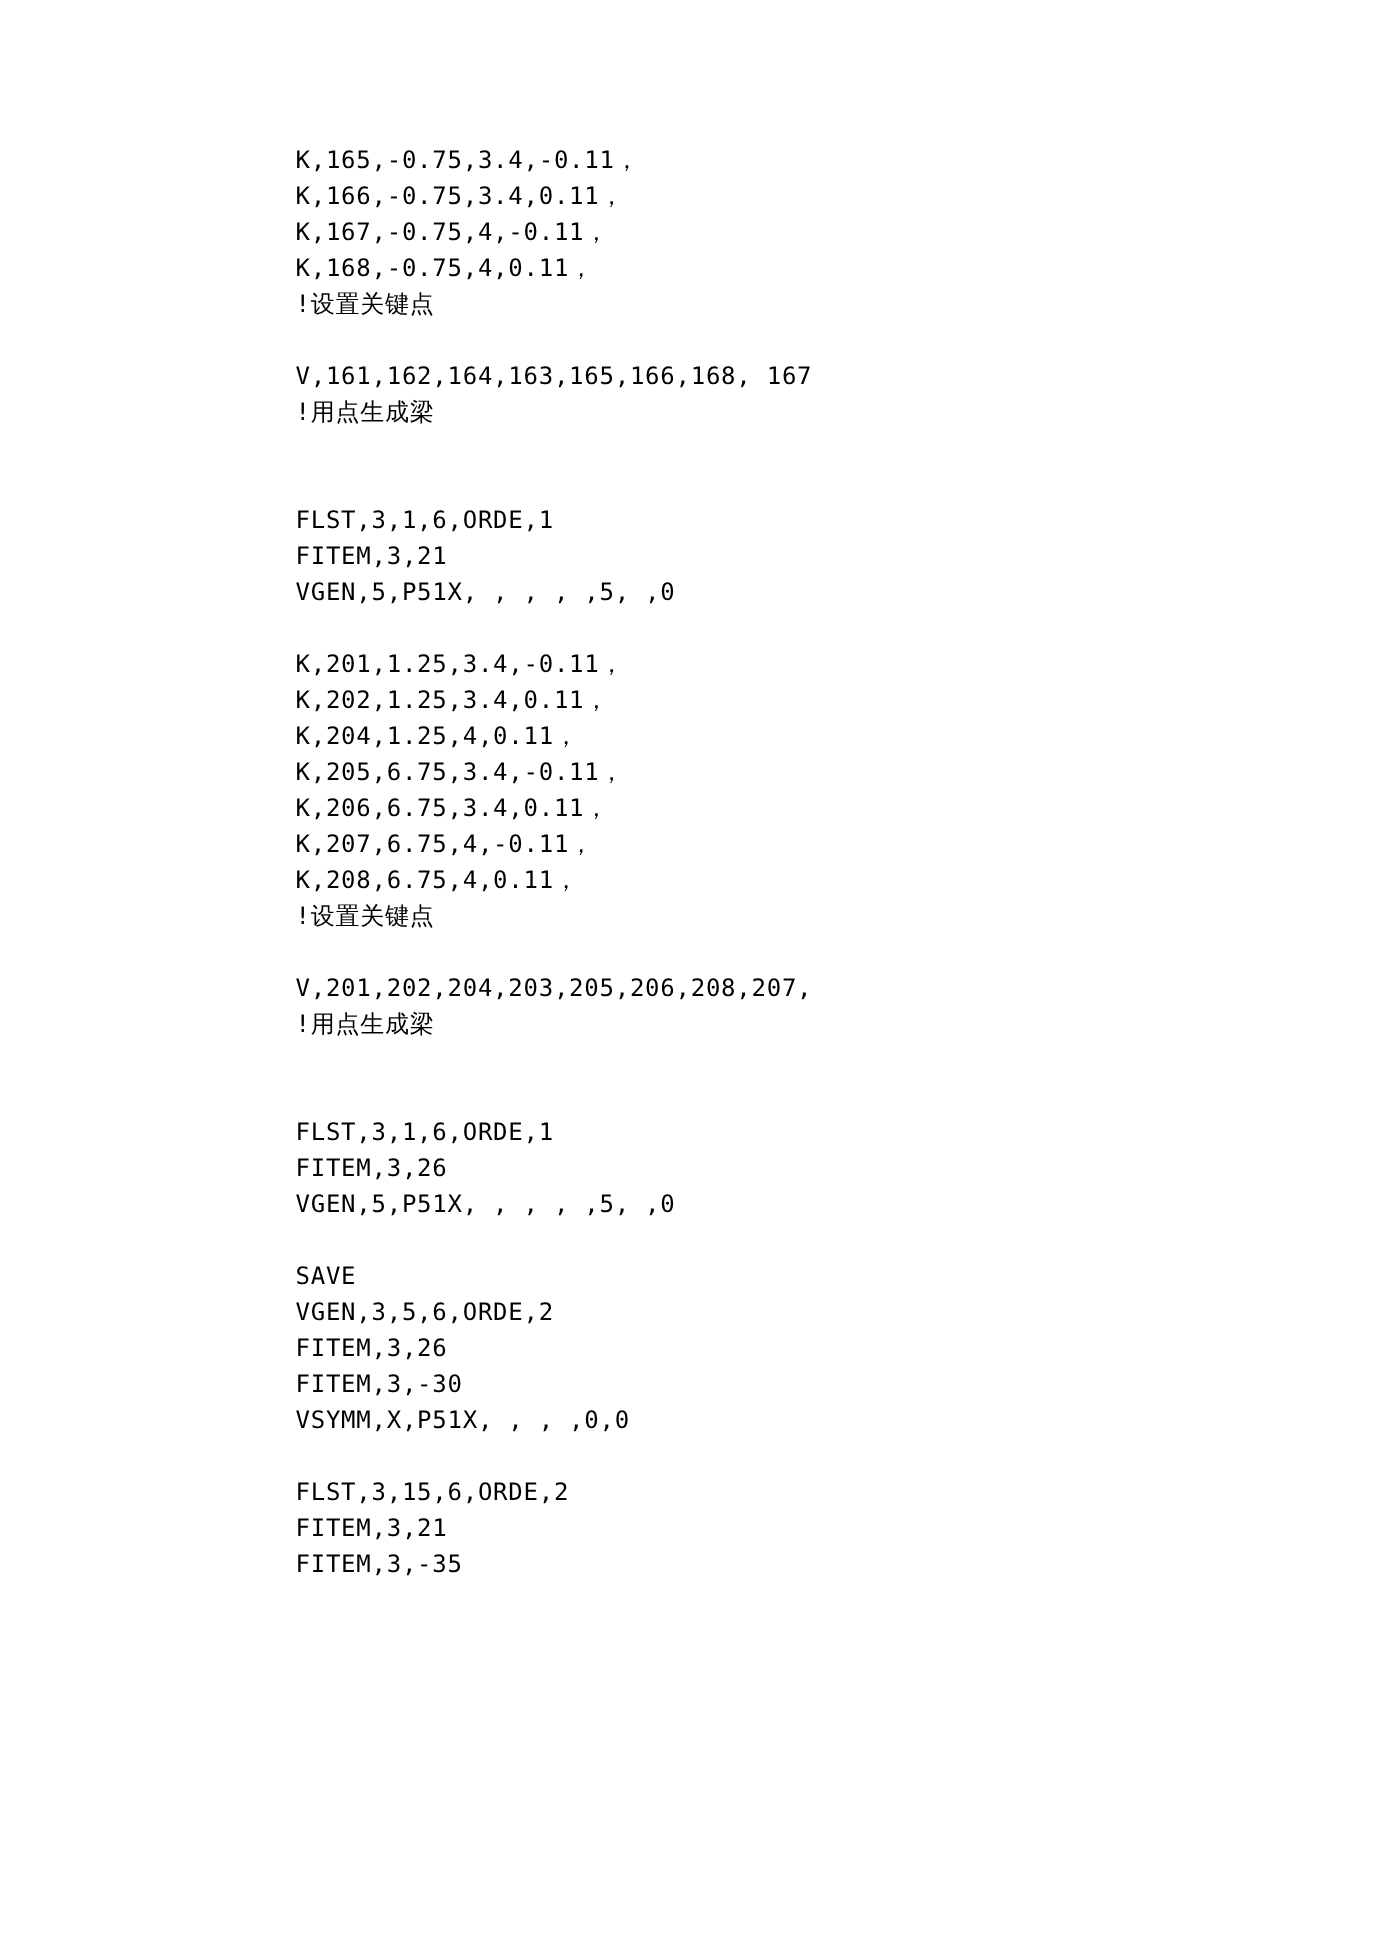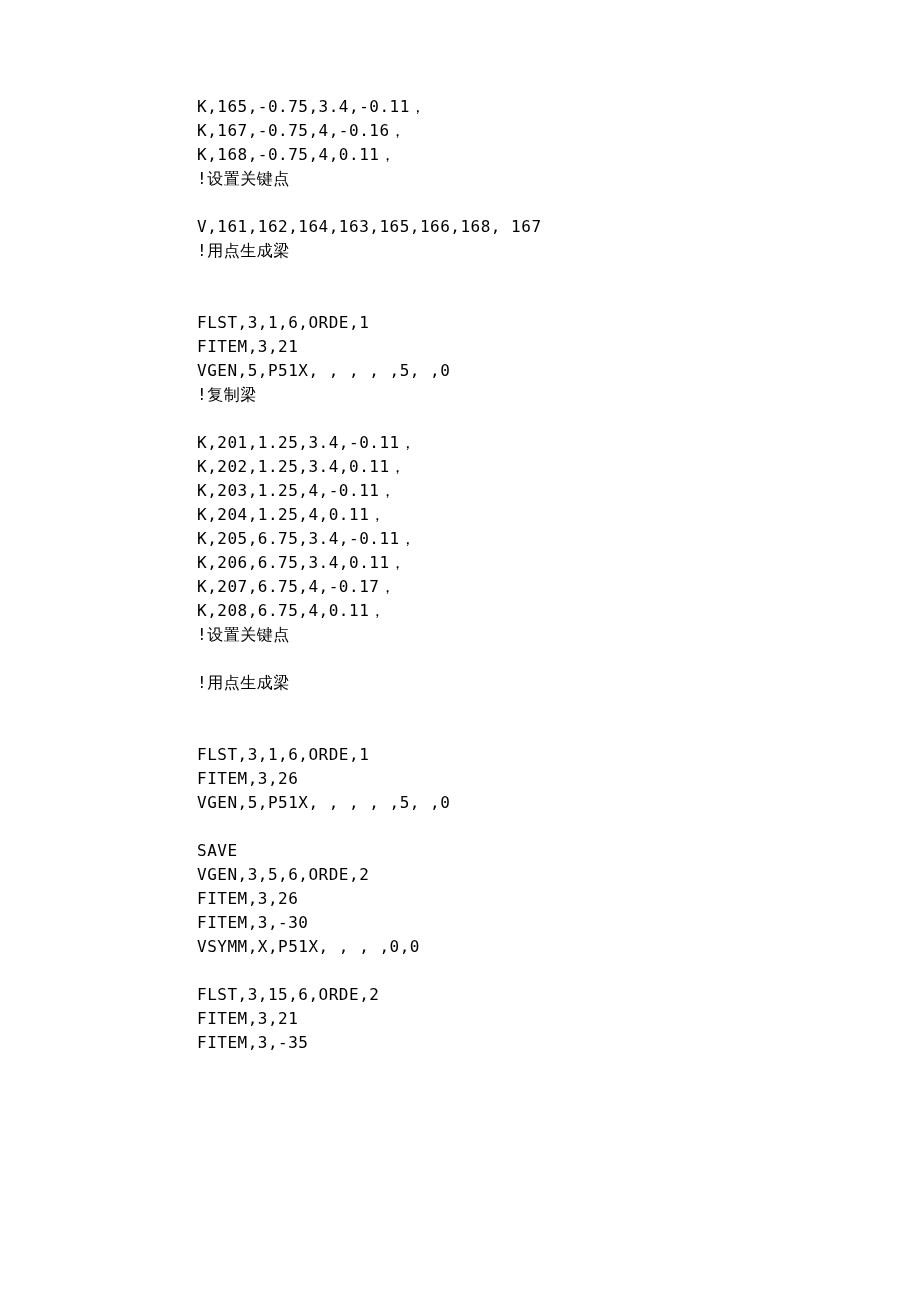--- a/index.html
+++ b/index.html
@@ -20,43 +20,43 @@
   .line {
     white-space: pre;
     letter-spacing: 0.5px;
   }
 </style>
 </head>
 <body>
 
 <div class="page">
   <div class="line">K,165,-0.75,3.4,-0.11，</div>
-  <div class="line">K,167,-0.75,4,-0.16，</div>
+  <div class="line">K,166,-0.75,3.4,0.11，</div>
+  <div class="line">K,167,-0.75,4,-0.11，</div>
   <div class="line">K,168,-0.75,4,0.11，</div>
   <div class="line">!设置关键点</div>
   <div class="line">&nbsp;</div>
   <div class="line">V,161,162,164,163,165,166,168, 167</div>
   <div class="line">!用点生成梁</div>
   <div class="line">&nbsp;</div>
   <div class="line">&nbsp;</div>
   <div class="line">FLST,3,1,6,ORDE,1</div>
   <div class="line">FITEM,3,21</div>
   <div class="line">VGEN,5,P51X, , , , ,5, ,0</div>
-  <div class="line">!复制梁</div>
   <div class="line">&nbsp;</div>
   <div class="line">K,201,1.25,3.4,-0.11，</div>
   <div class="line">K,202,1.25,3.4,0.11，</div>
-  <div class="line">K,203,1.25,4,-0.11，</div>
   <div class="line">K,204,1.25,4,0.11，</div>
   <div class="line">K,205,6.75,3.4,-0.11，</div>
   <div class="line">K,206,6.75,3.4,0.11，</div>
-  <div class="line">K,207,6.75,4,-0.17，</div>
+  <div class="line">K,207,6.75,4,-0.11，</div>
   <div class="line">K,208,6.75,4,0.11，</div>
   <div class="line">!设置关键点</div>
   <div class="line">&nbsp;</div>
+  <div class="line">V,201,202,204,203,205,206,208,207,</div>
   <div class="line">!用点生成梁</div>
   <div class="line">&nbsp;</div>
   <div class="line">&nbsp;</div>
   <div class="line">FLST,3,1,6,ORDE,1</div>
   <div class="line">FITEM,3,26</div>
   <div class="line">VGEN,5,P51X, , , , ,5, ,0</div>
   <div class="line">&nbsp;</div>
   <div class="line">SAVE</div>
   <div class="line">VGEN,3,5,6,ORDE,2</div>
   <div class="line">FITEM,3,26</div>

